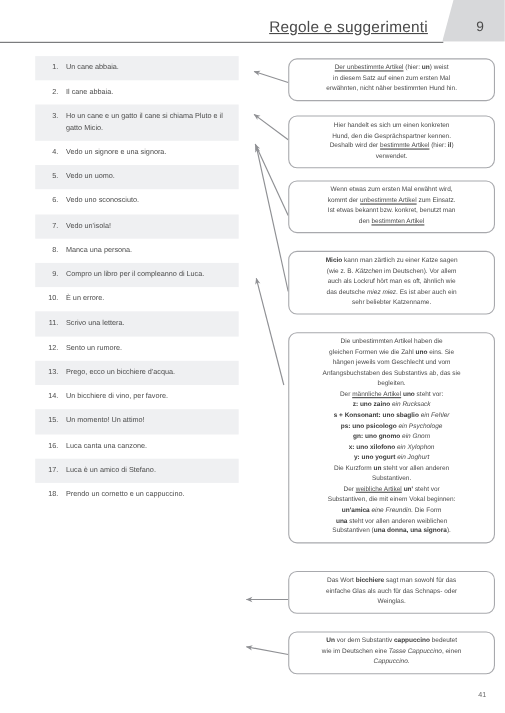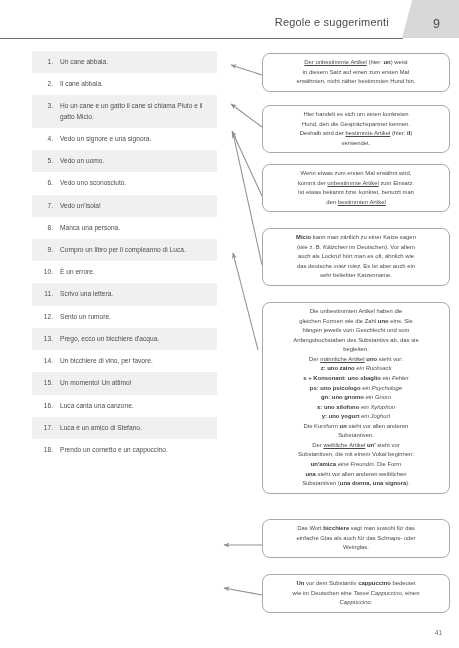--- a/index.html
+++ b/index.html
@@ -15,22 +15,22 @@
   #header{
     position:absolute;left:0;top:0;width:459px;height:40px;
   }
   #header-tab{
     position:absolute;right:0;top:0;width:57px;height:38px;
     background:#d7d8da;
     clip-path:polygon(18% 0%,100% 0%,100% 100%,0% 100%);
   }
   #header-title{
     position:absolute;right:70px;top:16px;
-    font-size:11px;color:#4a4a4a;
-    letter-spacing:.2px;white-space:nowrap;
+    font-size:14px;color:#4a4a4a;
+    letter-spacing:.2px;white-space:nowrap;text-decoration:underline;
   }
   #header-page{
     position:absolute;right:19px;top:17px;
     font-size:12.5px;color:#4a4a4a;
   }
   #header-rule{
     position:absolute;left:0;top:37.5px;width:403px;height:1.4px;
     background:#6d6e70;
   }
   

